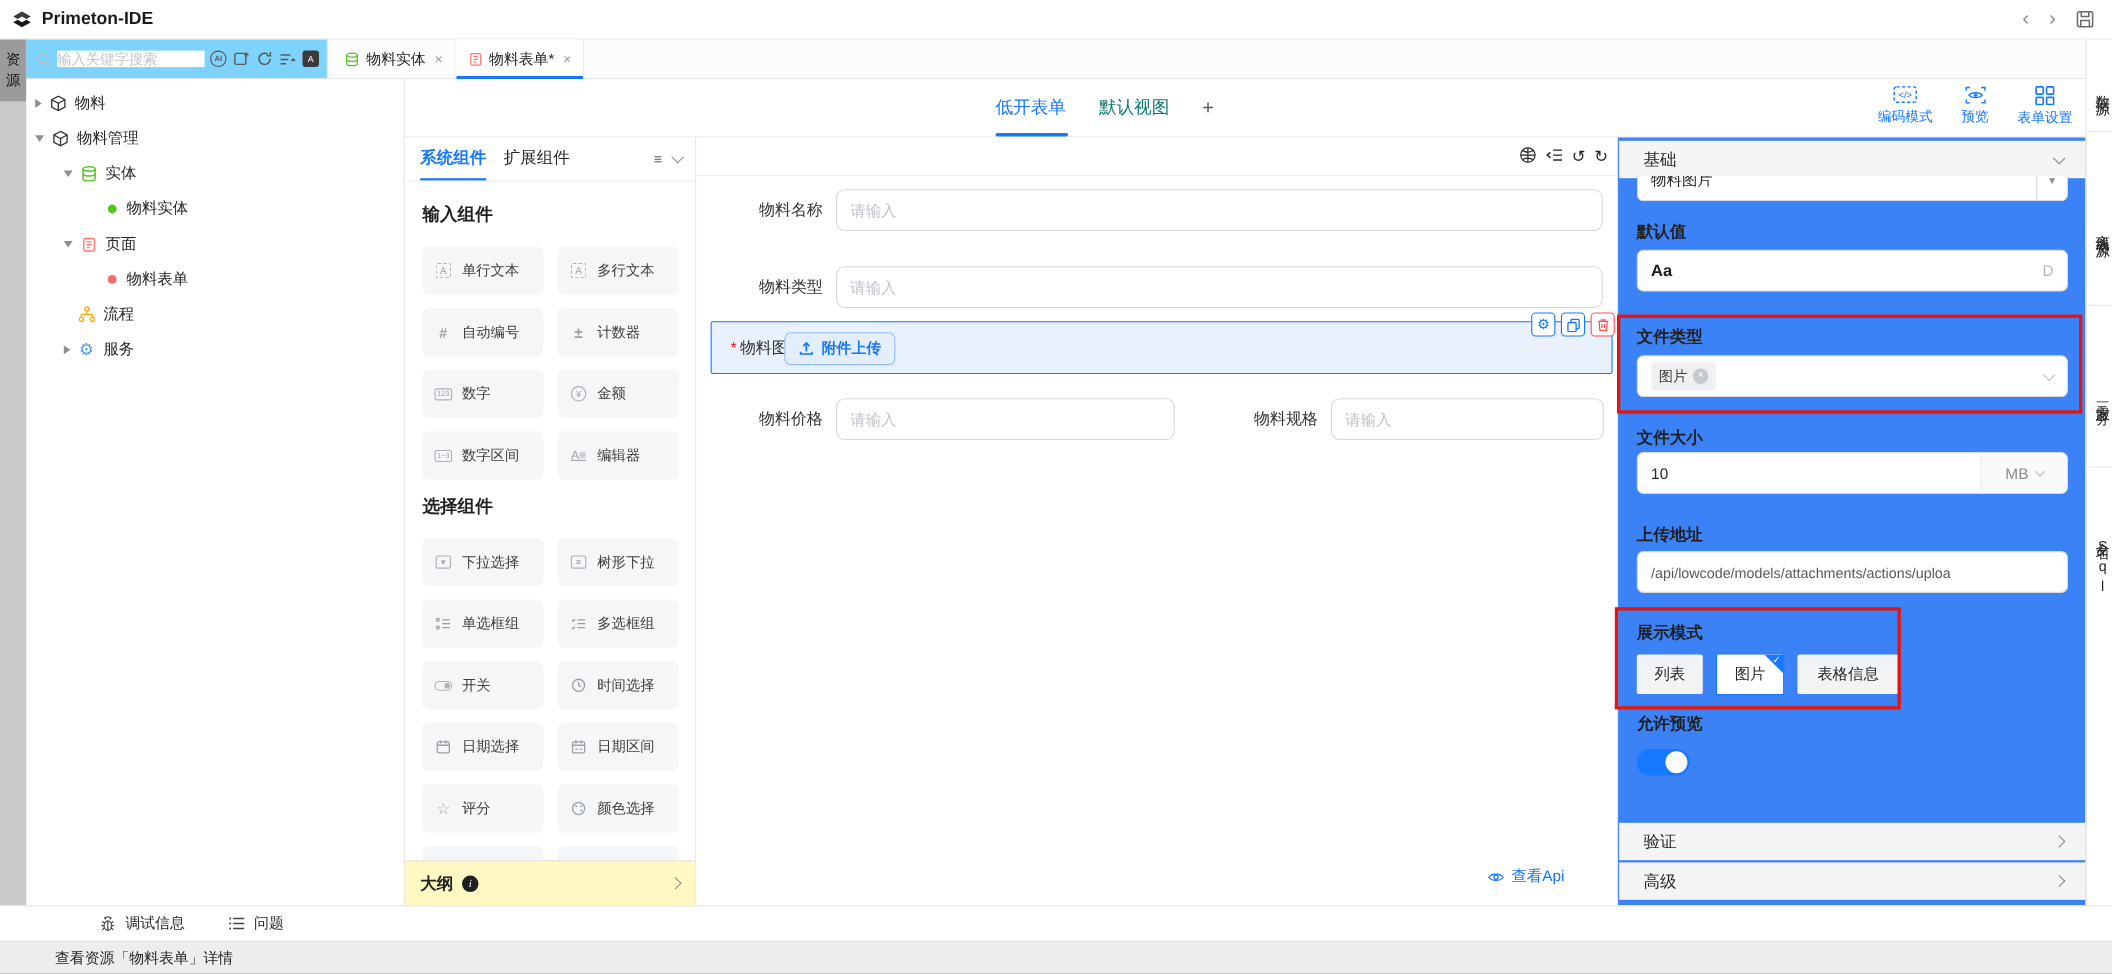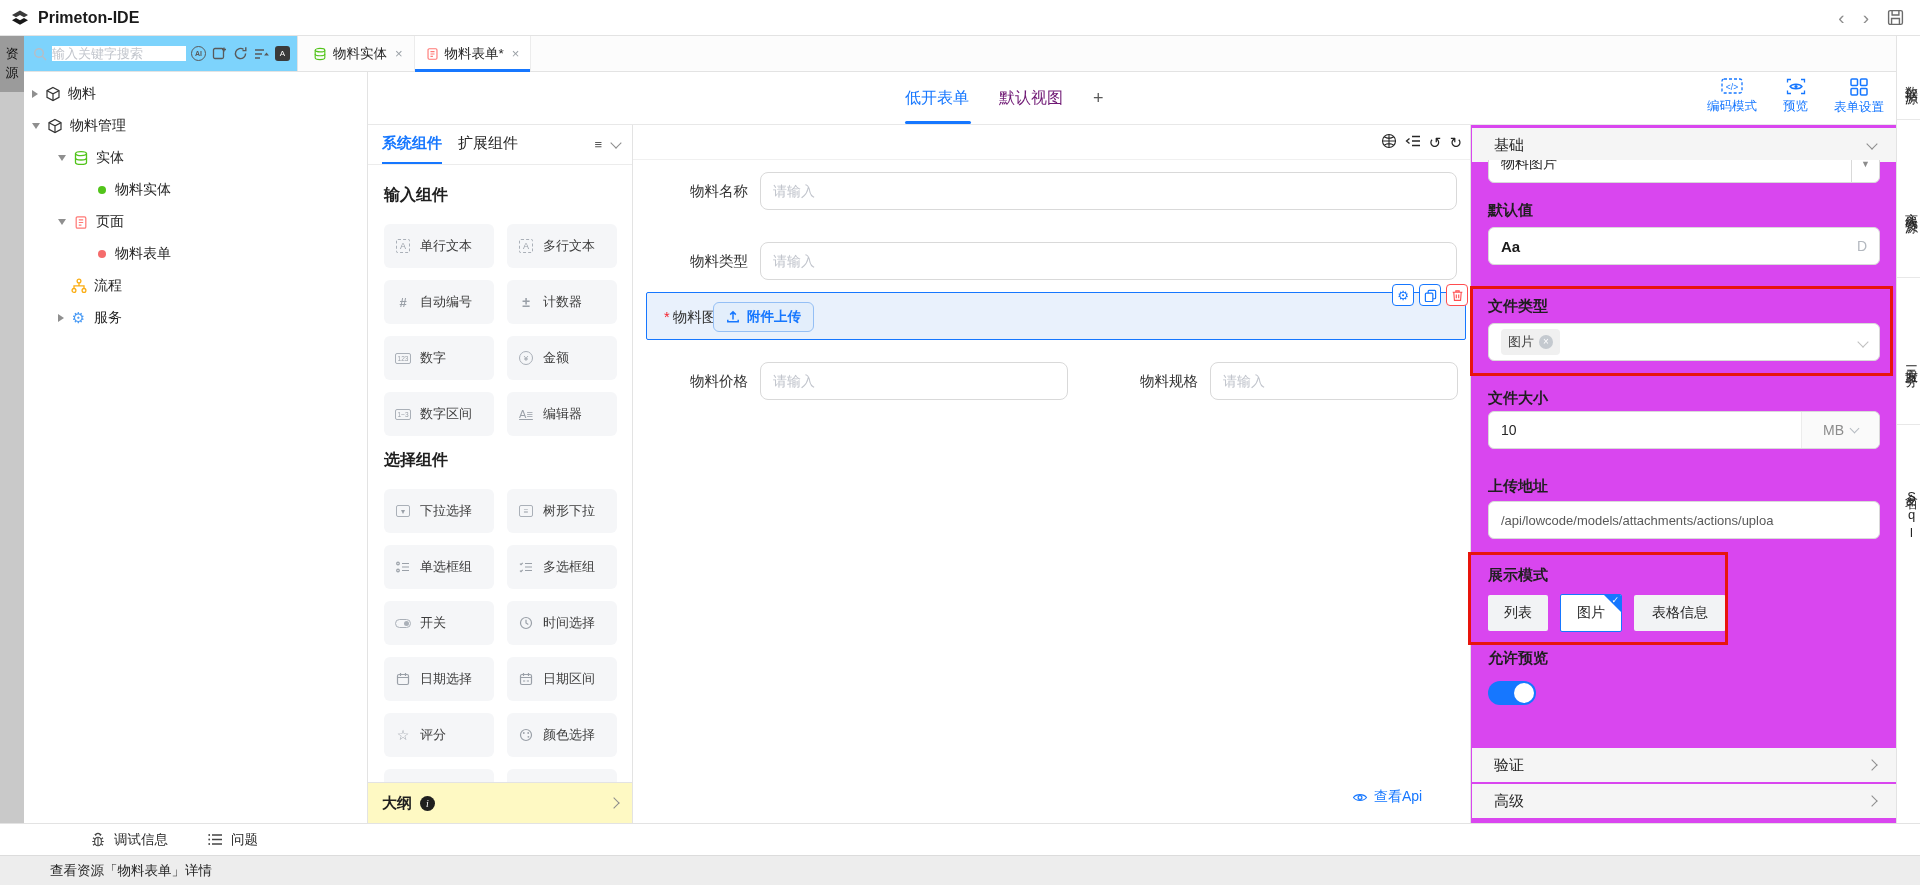--- a/index.html
+++ b/index.html
@@ -42,21 +42,21 @@
   .tarrow.none{border:none;width:6px;}
   .ticon{width:17px;height:17px;display:inline-flex;align-items:center;justify-content:center;margin-right:7px;}
   .dot{width:8px;height:8px;border-radius:50%;margin-right:9px;}
   .dot.green{background:#52c41a;}
   .dot.red{background:#f56c6c;}
   .ind0{padding-left:8px;} .ind1{padding-left:34px;} .ind2{padding-left:74px;}
 
   
   .second-strip{left:368px;top:72px;width:1528px;height:53px;background:#fff;border-bottom:1px solid #e8e8e8;}
   .view-tabs{position:absolute;left:537px;top:0;height:53px;display:flex;align-items:center;gap:30px;}
-  .view-tab{font-size:16px;color:#701a75;cursor:default;}
+  .view-tab{font-size:16px;color:#0f766e;cursor:default;}
   .view-tab.active{color:#1677ff;}
   .view-tab.add{font-size:18px;color:#595959;}
   .view-underline{position:absolute;left:537px;bottom:0;width:66px;height:3px;background:#1677ff;border-radius:2px;}
   .hdr-actions{position:absolute;right:12px;top:6px;display:flex;gap:26px;}
   .hdr-action{display:flex;flex-direction:column;align-items:center;gap:3px;cursor:default;}
   .hdr-action .lbl{font-size:12.5px;color:#1677ff;}
 
   
   .palette{left:368px;top:125px;width:265px;height:698px;background:#fff;border-right:1px solid #e3e3e3;display:flex;flex-direction:column;}
   .pal-header{height:40px;border-bottom:1px solid #ececec;display:flex;align-items:stretch;padding:0 12px 0 14px;flex:none;}
@@ -92,21 +92,21 @@
   .sel-row{position:absolute;left:13px;top:167px;width:820px;height:48px;background:#e9f1fc;border:1px solid #1677ff;border-radius:2px;}
   .sel-row .row-label{position:absolute;left:17px;top:0;height:48px;line-height:48px;font-size:14.5px;color:#333;}
   .req{color:#f5222d;margin-right:3px;}
   .upload-btn{position:absolute;left:66px;top:9px;height:30px;padding:0 12px;background:#e3eefb;border:1px solid #94bff5;border-radius:6px;display:flex;align-items:center;gap:7px;font-size:13.5px;font-weight:700;color:#1677ff;cursor:default;}
   .act{position:absolute;width:22px;height:22px;border-radius:4px;background:#fff;display:flex;align-items:center;justify-content:center;z-index:5;cursor:default;}
   .act.blue{border:1px solid #1677ff;color:#1677ff;}
   .act.red{border:1px solid #ff4d4f;color:#ff4d4f;}
   .api-link{position:absolute;left:719px;top:663px;display:flex;align-items:center;gap:6px;font-size:14px;color:#1677ff;cursor:default;}
 
   
-  .props{left:1470px;top:125px;width:426px;height:698px;background:#d946ef;border-left:1px solid #e3e3e3;}
+  .props{left:1470px;top:125px;width:426px;height:698px;background:#3b82f6;border-left:1px solid #e3e3e3;}
   .sec{position:absolute;left:1px;right:0;height:34px;background:#f5f5f5;display:flex;align-items:center;justify-content:space-between;padding:0 20px 0 22px;font-size:15px;color:#262626;cursor:default;}
   .chev{width:8px;height:8px;border-right:1.6px solid #8c8c8c;border-bottom:1.6px solid #8c8c8c;display:inline-block;}
   .chev.down{transform:rotate(45deg);margin-top:-3px;}
   .chev.right{transform:rotate(-45deg);}
   .plabel{position:absolute;left:17px;font-size:15px;font-weight:700;color:#1f1f1f;}
   .pfield{position:absolute;left:17px;width:392px;height:38px;border:1px solid #d9d9d9;border-radius:6px;background:#fff;display:flex;align-items:center;padding:0 12px;font-size:14px;color:#262626;}
   .partial-wrap{position:absolute;left:17px;top:35px;width:392px;height:23px;overflow:hidden;}
   .partial-wrap .pfield{position:relative;left:0;top:-15px;width:392px;}
   .pfield .sfx{margin-left:auto;color:#b3b8bf;font-size:14px;}
   .pfield .addon-dd{position:absolute;right:0;top:0;bottom:0;width:28px;border-left:1px solid #d9d9d9;display:flex;align-items:center;justify-content:center;color:#8c8c8c;font-size:9px;}

